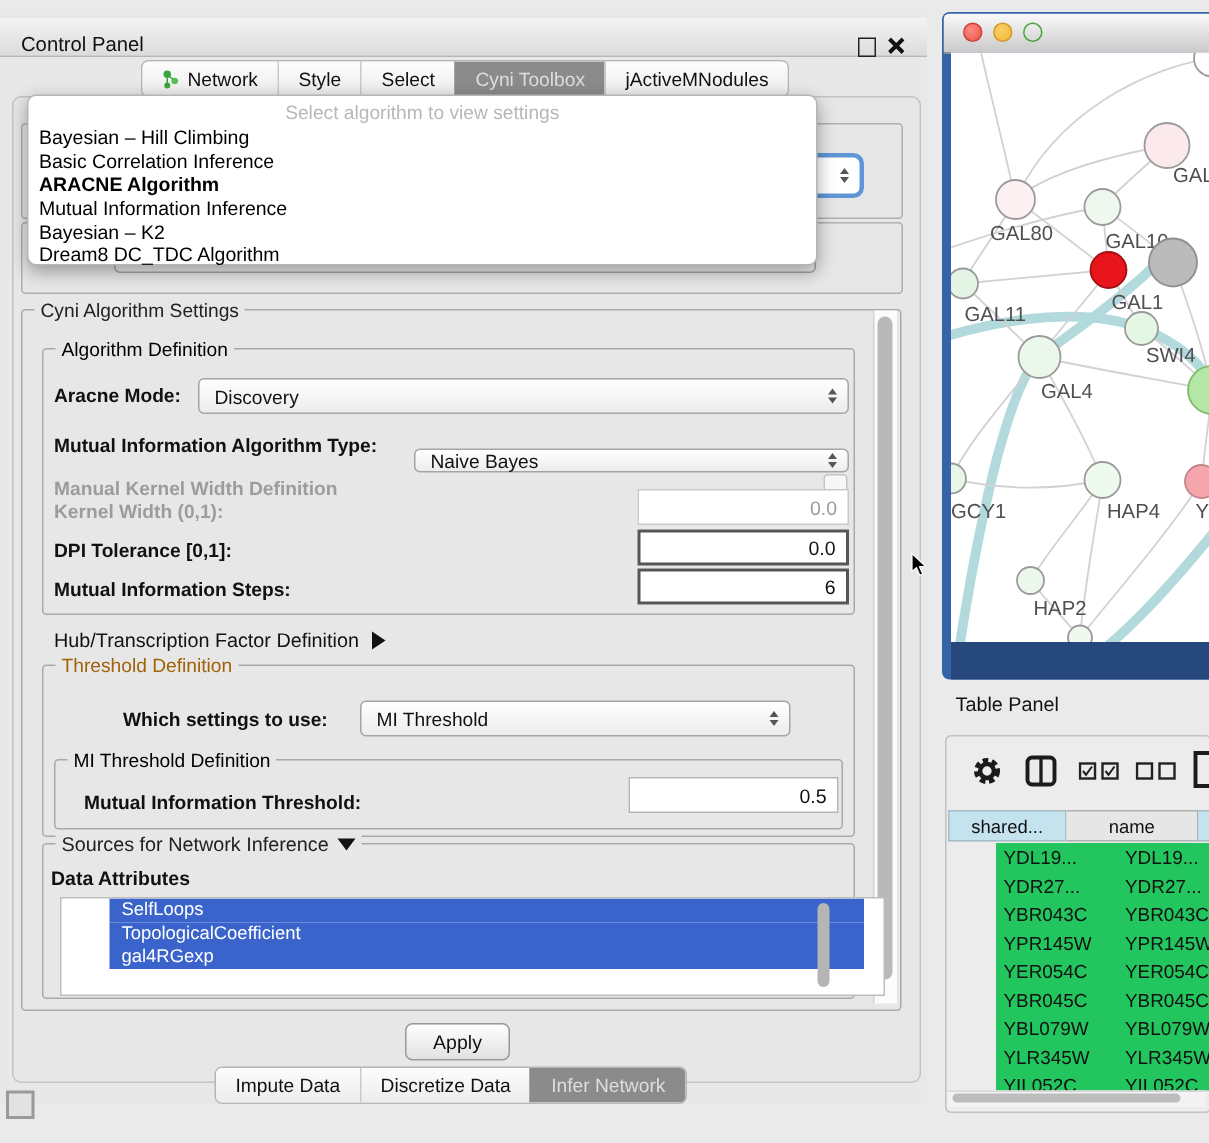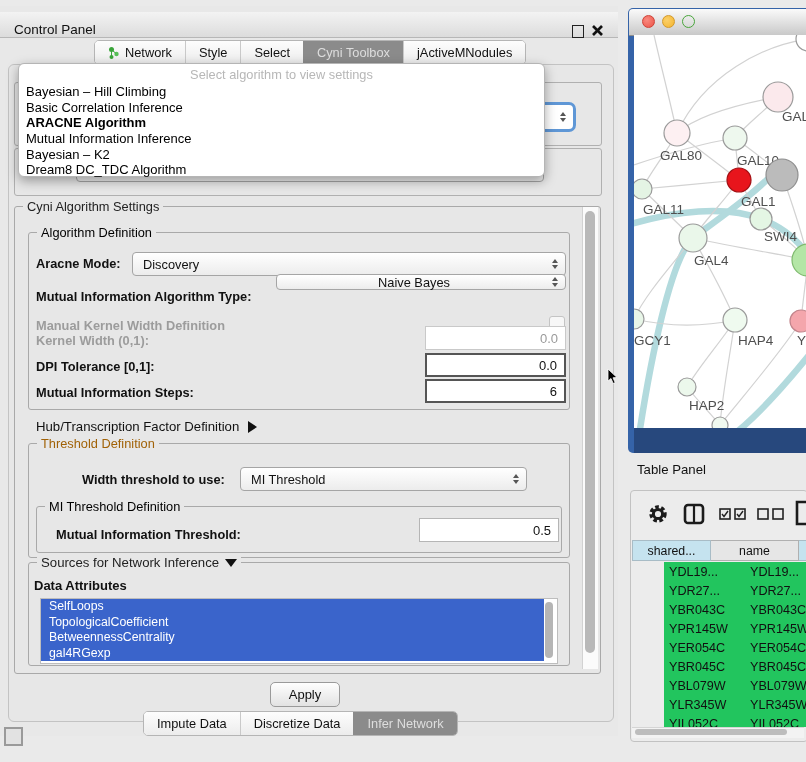--- a/index.html
+++ b/index.html
@@ -47,21 +47,21 @@
   .glabel.green{color:#a16207;}
   .blabel{position:absolute;font-weight:bold;font-size:12.8px;color:#111;white-space:nowrap;z-index:6;}
   .blabel.disabled{color:#9c9c9c;}
   .field{position:absolute;background:#fff;border:1px solid #b5b5b5;font-size:13px;color:#111;
          text-align:right;padding:0 7px;display:flex;align-items:center;justify-content:flex-end;box-sizing:border-box;z-index:6;}
   .field.strong{border:2px solid #555;}
   .field.dim{color:#9a9a9a;border-color:#c9c9c9;}
   .checkbox{position:absolute;width:14px;height:14px;border:1px solid #c4c4c4;border-radius:3px;background:#f7f7f7;z-index:6;}
   .tri-right{width:0;height:0;border-top:6px solid transparent;border-bottom:6px solid transparent;border-left:9px solid #111;display:inline-block;}
   .tri-down{width:0;height:0;border-left:6px solid transparent;border-right:6px solid transparent;border-top:8px solid #111;display:inline-block;}
-  .attr-list{position:absolute;background:#fff;border:1px solid #bdbdbd;z-index:6;overflow:hidden;}
+  .attr-list{position:absolute;background:#fff;border:1px solid #bdbdbd;z-index:6;overflow:hidden;padding-left:32px;}
   .attr-item{height:15.5px;line-height:15.5px;background:#3a64cb;color:#fff;font-size:12.3px;padding-left:8px;margin-right:13px;white-space:nowrap;}
   .list-scroll{position:absolute;width:8px;background:#b5b5b5;border-radius:4px;z-index:7;}
   .vscroll-track{position:absolute;left:582px;top:201px;width:15px;height:462px;background:#fbfbfb;border-left:1px solid #d2d2d2;z-index:5;}
   .vscroll-thumb{position:absolute;left:584.5px;top:205px;width:10px;height:442px;background:#b9b9b9;border-radius:5px;z-index:6;}
   .btn{position:absolute;border:1px solid #9a9a9a;border-radius:5px;background:linear-gradient(#fefefe,#e2e2e2);
        font-size:13px;color:#111;display:flex;align-items:center;justify-content:center;z-index:6;}
   .corner-sq{position:absolute;left:4px;top:727px;width:15px;height:15px;border:2px solid #9a9a9a;background:#e2e2e2;}
   
   .net-frame{position:absolute;left:628px;top:8px;width:178px;height:445px;background:#3563a8;border-radius:5px 0 0 5px;}
   .net-bottom{position:absolute;left:634px;top:428px;width:172px;height:25px;background:#27487d;}
@@ -174,21 +174,21 @@
     </div>
     <span class="blabel" style="left:36px;top:250px;">Aracne Mode:</span>
     <div class="combo" style="left:132px;top:246px;width:434px;height:24px;z-index:6;">
       <span>Discovery</span>
       <span class="arrows">
           <span class="arr-up"></span>
           <span class="arr-dn"></span>
         </span>
     </div>
     <span class="blabel" style="left:36px;top:283px;">Mutual Information Algorithm Type:</span>
-    <div class="combo" style="left:276px;top:268px;width:290px;height:16px;z-index:6;justify-content:center;">
+    <div class="combo" style="left:276px;top:293px;width:290px;height:16px;z-index:6;">
       <span>Naive Bayes</span>
       <span class="arrows">
           <span class="arr-up"></span>
           <span class="arr-dn"></span>
         </span>
     </div>
     <span class="blabel disabled" style="left:36px;top:312px;">Manual Kernel Width Definition</span>
     <span class="checkbox" style="left:549px;top:310px;"></span>
     <span class="blabel disabled" style="left:36px;top:327px;">Kernel Width (0,1):</span>
     <div class="field dim" style="left:425px;top:320px;width:141px;height:24px;">
@@ -206,21 +206,21 @@
     <span class="blabel" style="left:36px;top:413px;font-size:13.2px;display:flex;align-items:center;gap:9px;font-weight:normal;">
       <span>Hub/Transcription Factor Definition</span>
       <span class="tri-right"></span>
     </span>
 
     <div class="group" style="left:28px;top:437px;width:540px;height:113px;">
       <span class="glabel green">
           <span>Threshold Definition</span>
         </span>
     </div>
-    <span class="blabel" style="left:82px;top:466px;">Width threshold to use:</span>
+    <span class="blabel" style="left:82px;top:466px;">Which settings to use:</span>
     <div class="combo" style="left:240px;top:461px;width:287px;height:24px;z-index:6;">
       <span>MI Threshold</span>
       <span class="arrows">
           <span class="arr-up"></span>
           <span class="arr-dn"></span>
         </span>
     </div>
     <div class="group" style="left:36px;top:500px;width:524px;height:45px;">
       <span class="glabel blue">
           <span>MI Threshold Definition</span>
@@ -234,21 +234,20 @@
     <div class="group" style="left:28px;top:556px;width:540px;height:102px;">
       <span class="glabel" style="font-size:13.2px;">
         <span>Sources for Network Inference</span>
         <span class="tri-down"></span>
       </span>
     </div>
     <span class="blabel" style="left:34px;top:572px;font-size:13px;">Data Attributes</span>
     <div class="attr-list" style="left:40px;top:592px;width:516px;height:64px;">
       <div class="attr-item">SelfLoops</div>
       <div class="attr-item">TopologicalCoefficient</div>
-      <div class="attr-item">BetweennessCentrality</div>
       <div class="attr-item">gal4RGexp</div>
     </div>
     <div class="list-scroll" style="left:545px;top:596px;height:56px;"></div>
 
     <div class="btn" style="left:270px;top:676px;width:68px;height:23px;">
         <span>Apply</span>
       </div>
 
     <div class="tabbar bot-tabs">
       <div class="tab">

